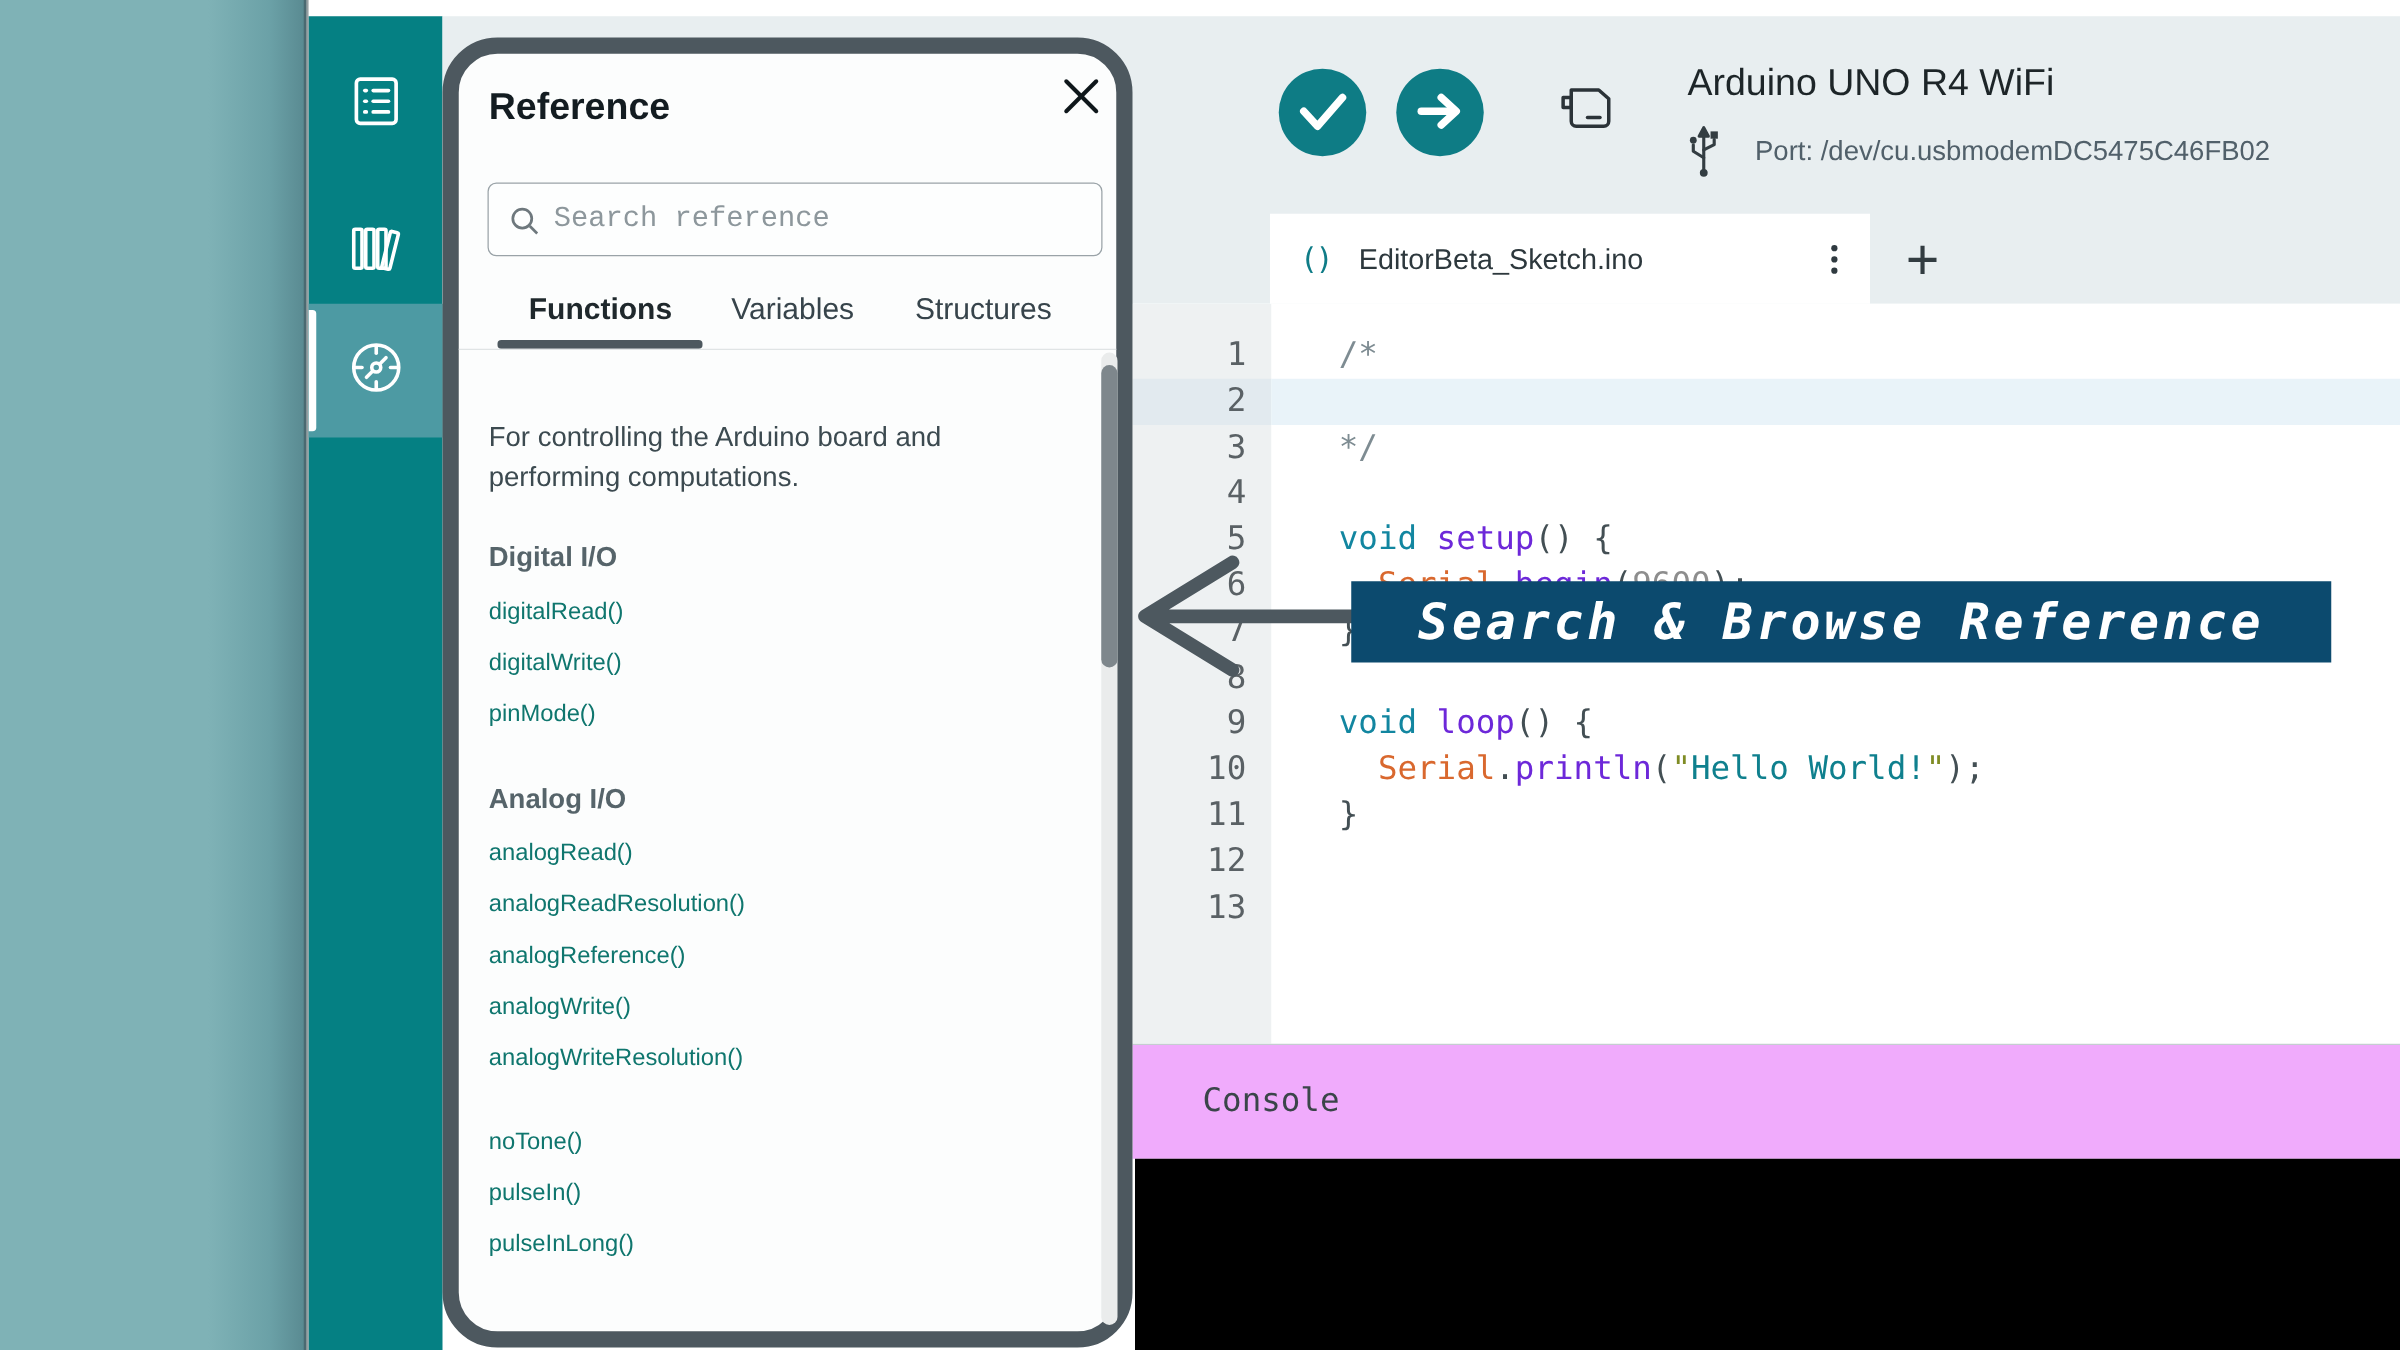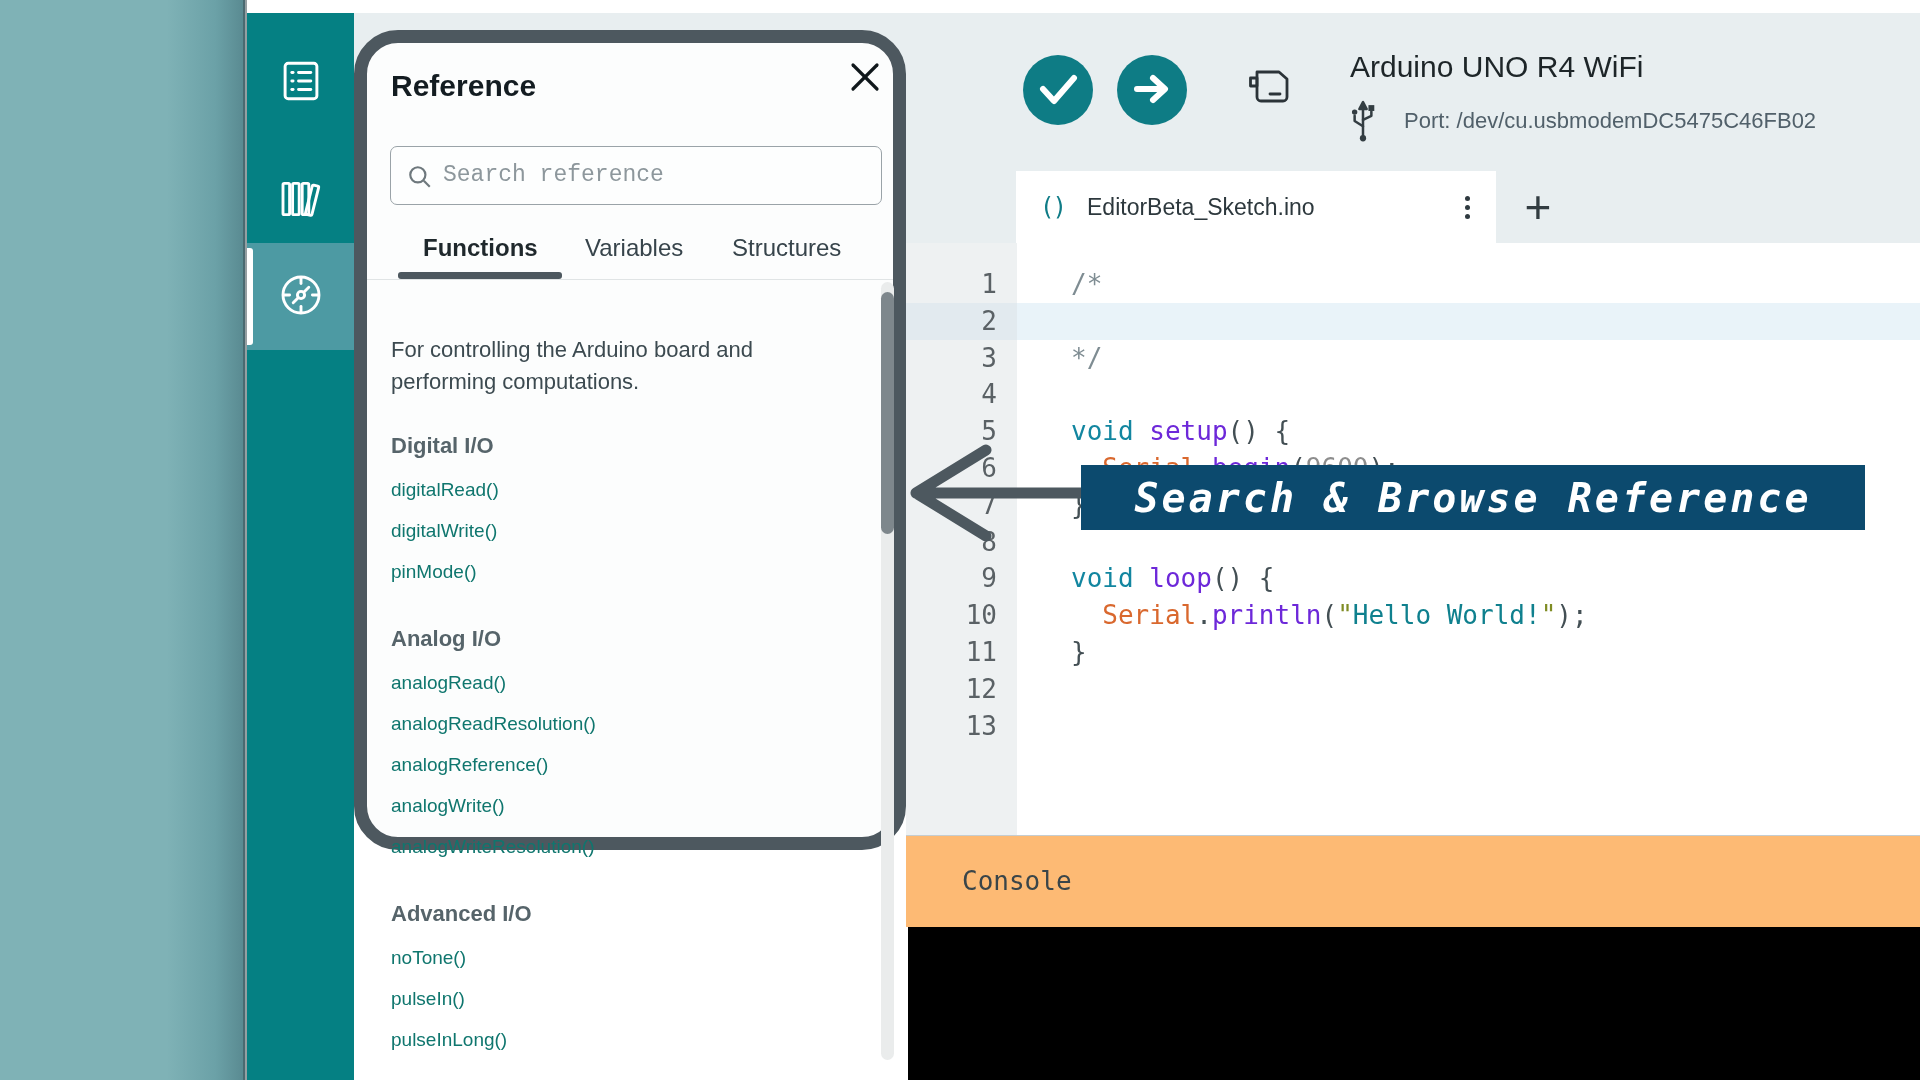--- a/index.html
+++ b/index.html
@@ -53,27 +53,27 @@
   .gut-num { height:36.8px; line-height:36.8px; text-align:right; padding-right:20px;
     font-family:"DejaVu Sans Mono", monospace; font-size:26px; color:#5a6165; }
   #code-col { position:absolute; left:165px; top:23px; }
   .code-line { height:36.8px; line-height:36.8px; white-space:pre;
     font-family:"DejaVu Sans Mono", monospace; font-size:26px; color:#434f54; }
   .tk-kw{color:#1286a0} .tk-fn{color:#6d28d9} .tk-cls{color:#d9682e} .tk-str{color:#0f808e}
   .tk-q{color:#7f8c24} .tk-num{color:#8d8d8d} .tk-pl{color:#434f54} .tk-comment{color:#7e8c92}
 
   
   #editor-console-divider { left:906px; top:835px; width:1014px; height:1px; background:#c5cdd1; }
-  #console-header { left:906px; top:836px; width:1014px; height:91px; background:#fdba74;padding-left:43px; }
+  #console-header { left:906px; top:836px; width:1014px; height:91px; background:#f0abfc;padding-left:43px; }
   #console-label { position:absolute; left:56px; top:0; height:91px; line-height:91px;
     font-family:"DejaVu Sans Mono", monospace; font-size:26px; color:#3a4549; }
   #console-output { left:908px; top:927px; width:1012px; height:153px; background:#000000; }
 
   
-  #reference-panel { left:354px; top:30px; width:552px; height:820px; background:#fcfdfd;
+  #reference-panel { left:354px; top:30px; width:552px; height:1048px; background:#fcfdfd;
     border:13px solid #4d585f; border-radius:44px; }
   #ref-title { position:absolute; left:24px; top:26px; font-size:30px; font-weight:bold; color:#131c21; }
   #ref-close { position:absolute; left:476px; top:12px; width:44px; height:44px; background:transparent; border:none; cursor:pointer; }
   #ref-search { position:absolute; left:23px; top:103px; width:492px; height:59px; background:#fdfefe;
     border:1.5px solid #9aa3a8; border-radius:7px; }
   #ref-search-icon { position:absolute; left:16px; top:17px; }
   #ref-search-input { position:absolute; left:52px; top:2px; width:420px; height:52px; border:none; outline:none;
     background:transparent; font-size:23px; color:#3c4a50; font-family:Liberation Mono, monospace; }
   #ref-search-input::placeholder { color:#8d979c; opacity:1; }
   .ref-tab { position:absolute; top:190px; height:30px; line-height:30px; font-size:24px; color:#37444b; cursor:pointer; background:none; border:none; font-family:"Liberation Sans",sans-serif; }
@@ -270,21 +270,20 @@
       </div>
       <div class="ref-section">
         <div class="ref-heading">Analog I/O</div>
         <a class="ref-link">analogRead()</a>
         <a class="ref-link">analogReadResolution()</a>
         <a class="ref-link">analogReference()</a>
         <a class="ref-link">analogWrite()</a>
         <a class="ref-link">analogWriteResolution()</a>
       </div>
       <div class="ref-section">
-        <div class="ref-heading">Advanced I/O</div>
         <a class="ref-link">noTone()</a>
         <a class="ref-link">pulseIn()</a>
         <a class="ref-link">pulseInLong()</a>
       </div>
     </div>
   <div id="ref-scroll-track"></div>
   <div id="ref-scroll-thumb"></div>
 </section>
 
 <span class="abs z30" id="annotation-arrow">

